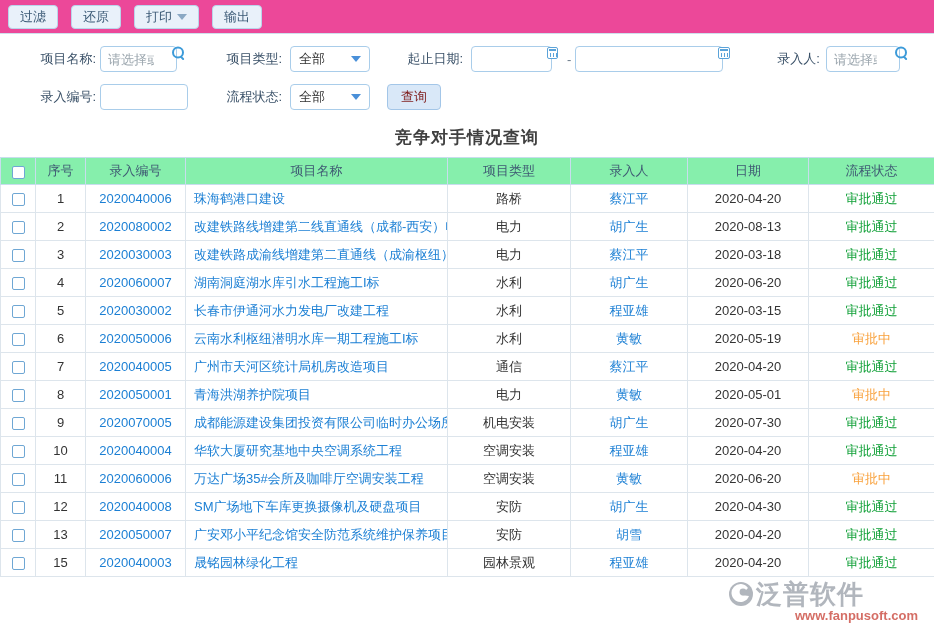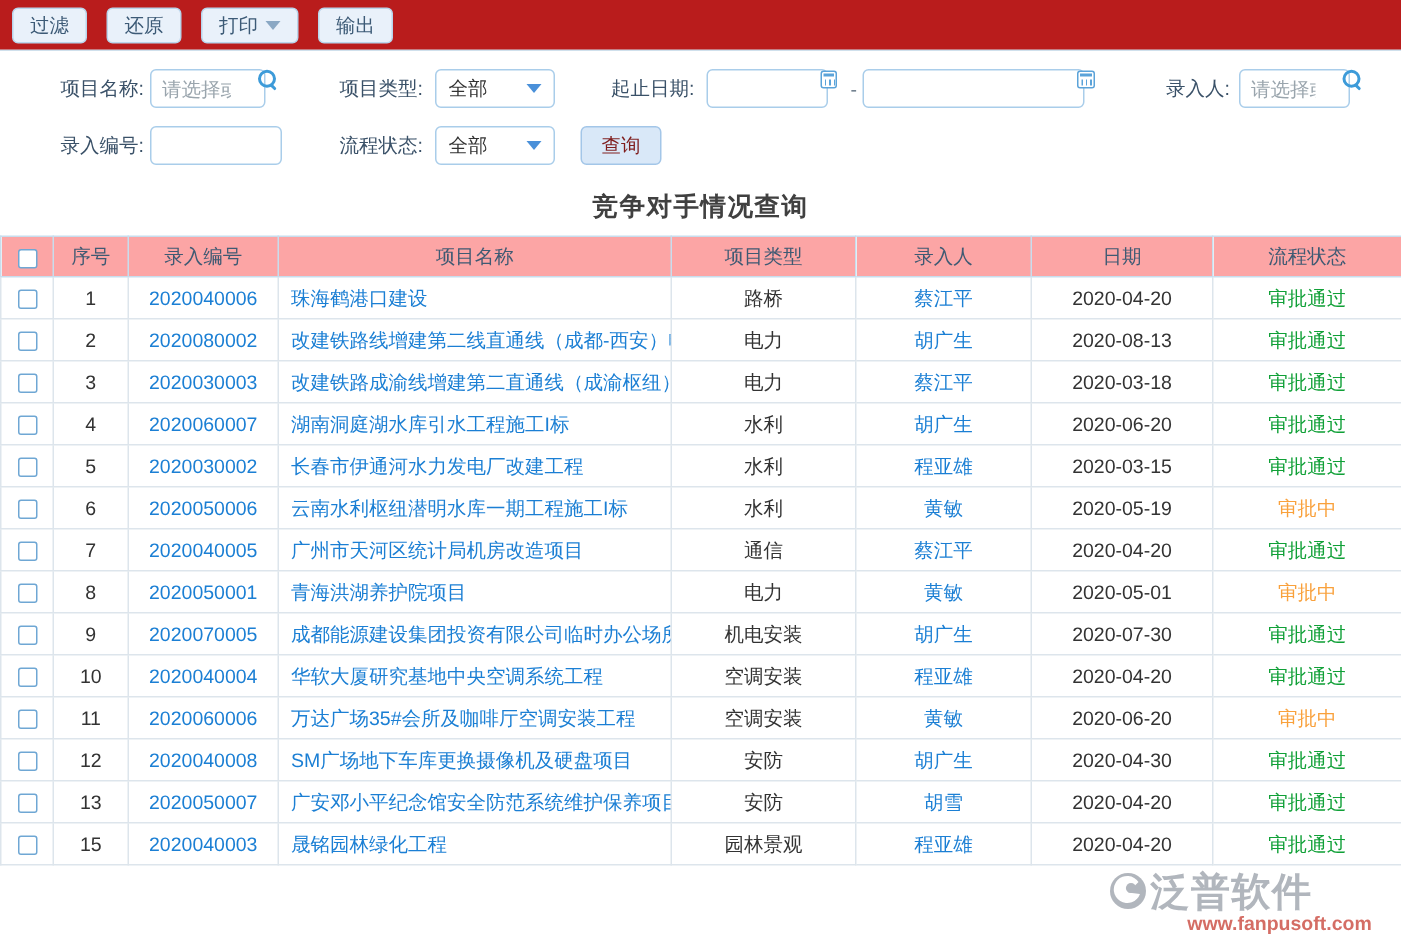--- a/index.html
+++ b/index.html
@@ -2,21 +2,21 @@
 <html><head>
 <meta charset="utf-8">
 <style>
   * { margin:0; padding:0; box-sizing:border-box; }
   html,body { width:934px; height:628px; overflow:hidden; background:#fff;
     font-family:"Liberation Sans","DejaVu Sans",sans-serif; font-size:13px; color:#333; }
   .app { position:relative; width:934px; height:628px; background:#fff; }
 
   
   .toolbar { height:34px; display:flex; align-items:center; padding-left:8px;
-    background:#b91c1c; border-bottom:1px solid #cfe0ec; }
+    background:#ec4899; border-bottom:1px solid #cfe0ec; }
   .tb-btn { display:inline-flex; align-items:center; justify-content:center; gap:5px;
     height:24px; padding:0 11px; margin-right:13px; background:#e9f1fa;
     border:1px solid #b9d5eb; border-radius:4px; color:#3c5a76; cursor:pointer; font-size:13px; }
   .caret-down { width:0; height:0; border-left:5px solid transparent; border-right:5px solid transparent;
     border-top:6px solid #8aa8c4; display:inline-block; }
 
   
   .filters { padding:12px 0 10px 0; background:#fff; }
   .f-row { display:flex; align-items:center; height:26px; margin-bottom:12px; padding-left:28px; }
   .f-row:last-child { margin-bottom:0; }
@@ -51,33 +51,33 @@
   .dash { color:#6b7b8a; padding:0 4px; }
 
   
   .page-title { text-align:center; font-size:17px; font-weight:bold; color:#404040;
     padding:6px 0 8px 0; letter-spacing:1px; }
 
   
   table { width:934px; border-collapse:collapse; table-layout:fixed; }
   th, td { border:1px solid #dde5ec; height:28px; padding:0 4px; overflow:hidden;
     white-space:nowrap; text-overflow:clip; font-weight:normal; }
-  thead th { background:#fca5a5; color:#3f5a73; border-color:#c8dded; height:27px; }
+  thead th { background:#86efac; color:#3f5a73; border-color:#c8dded; height:27px; }
   td.c { text-align:center; }
   td.name { text-align:left; padding-left:8px; }
   a.lnk { color:#1b7fd4; text-decoration:none; cursor:pointer; }
   .st-approved { color:#10a037; }
   .st-pending { color:#f9a13c; }
   .cb { appearance:none; -webkit-appearance:none; width:13px; height:13px;
     border:1px solid #6fa7d4; border-radius:2px; background:#fff; cursor:pointer;
     vertical-align:middle; display:inline-block; }
 
   
-  .watermark { position:absolute; right:5px; bottom:6px; width:190px; pointer-events:none;
-    opacity:.88; line-height:1; text-align:center; }
+  .watermark { position:absolute; right:16px; bottom:6px; width:190px; pointer-events:none;
+    opacity:.88; line-height:1; text-align:right; }
   .wm-top { display:flex; align-items:center; gap:2px; }
   .wm-brand { font-size:26px; font-weight:bold; color:#a7acb4; letter-spacing:1px; }
   .wm-url { font-size:13px; font-weight:bold; color:#cf5a50; margin-top:2px; padding-left:38px; }
 </style>
 </head>
 <body>
 
 <div class="app">
 
   <div class="toolbar">

